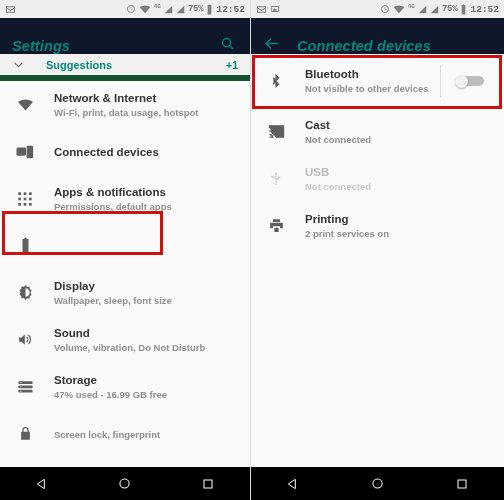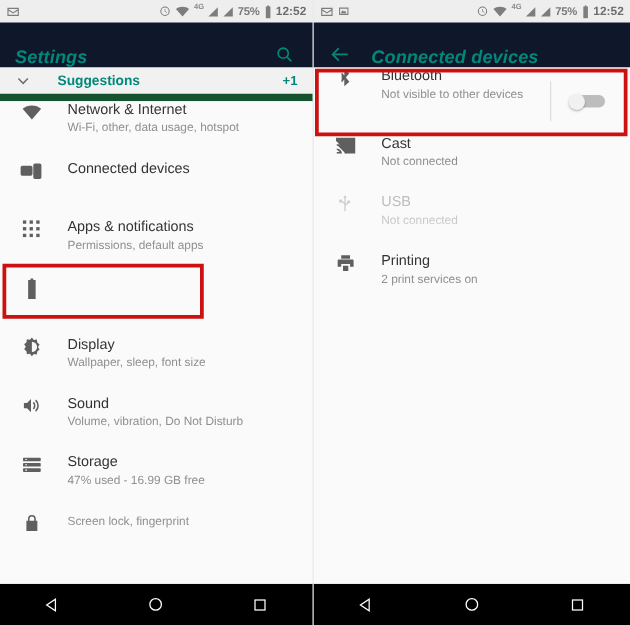--- a/index.html
+++ b/index.html
@@ -23,21 +23,21 @@
   .statusbar {
     height:18px; background:#eeeeee;
     display:flex; align-items:center;
     padding:0 5px;
     flex-shrink:0;
   }
   .sb-left { display:flex; align-items:center; gap:3px; }
   .sb-right {
     margin-left:auto;
     display:flex; align-items:center; gap:3px;
-    color:#7a7a7a; font-size:9px; font-weight:bold;
+    color:#7a7a7a; font-size:9px; font-weight:bold;font-family:Liberation Mono, monospace;
   }
   .sb-ic { display:block; fill:#7d7d7d; }
   .sb-4g { font-size:6px; font-weight:bold; color:#8a8a8a; position:relative; top:-3px; }
   .sb-pct { font-size:9px; letter-spacing:-0.2px; }
   .sb-time { font-size:9.5px; color:#6e6e6e; }
 
   
   .appbar {
     height:36px; background:#0f172a;
     display:flex; align-items:flex-end;
@@ -82,24 +82,25 @@
   }
 
   
   .list {
     flex:1;
     background:#fafafa;
     overflow:hidden;
     position:relative;
   }
   .row {
-    display:flex; align-items:flex-start;
+    display:flex; align-items:center;
     height:47px;
     padding:0 12px;
     cursor:pointer;
+    font-weight:bold;
   }
   .row .ic {
     width:26px; min-width:26px;
     display:flex; align-items:center; justify-content:center;
   }
   .row .txt { margin-left:16px; display:flex; flex-direction:column; justify-content:center; }
   .row .t1 { font-size:11.5px; color:#343434; line-height:14px; }
   .row .t2 { font-size:9.5px; color:#8f8f8f; line-height:13px; margin-top:1px; }
   .row.dim .t1 { color:#bdbdbd; }
   .row.dim .t2 { color:#c9c9c9; }
@@ -229,21 +230,21 @@
     <div class="list">
 
       <div class="row">
         <span class="ic">
           <svg width="17" height="17" viewBox="0 0 24 24">
               <path d="M1.5 8.5C4.3 6.2 8 4.8 12 4.8s7.7 1.4 10.5 3.7L12 20.5 1.5 8.5z"></path>
             </svg>
         </span>
         <span class="txt">
           <span class="t1">Network &amp; Internet</span>
-          <span class="t2">Wi-Fi, other, data usage, hotspot</span>
+          <span class="t2">Wi-Fi, print, data usage, hotspot</span>
         </span>
       </div>
 
       <div class="row">
         <span class="ic">
           <svg width="18" height="18" viewBox="0 0 24 24" fill="none" stroke="#5f5f5f" stroke-width="1.7">
               <rect x="1.5" y="7" width="11" height="9" rx="1"></rect>
               <circle cx="7" cy="11.5" r="1.6" fill="#5f5f5f" stroke="none"></circle>
               <rect x="15" y="4.5" width="7" height="15" rx="1"></rect>
             </svg>

